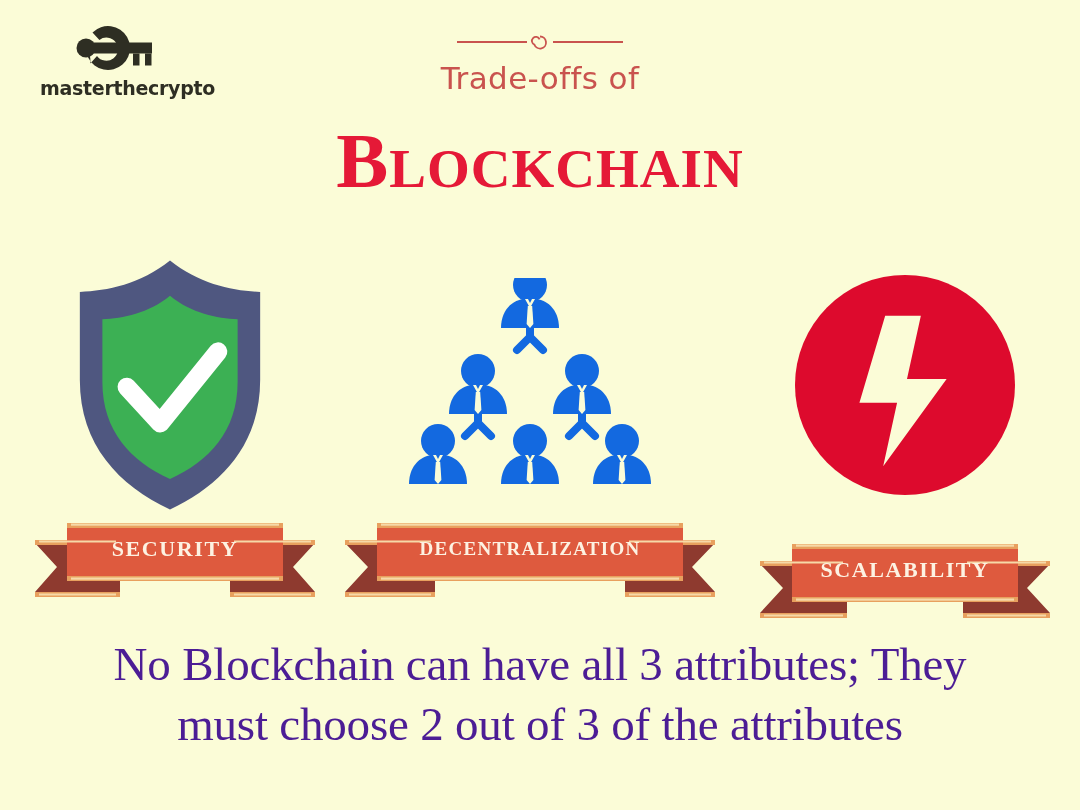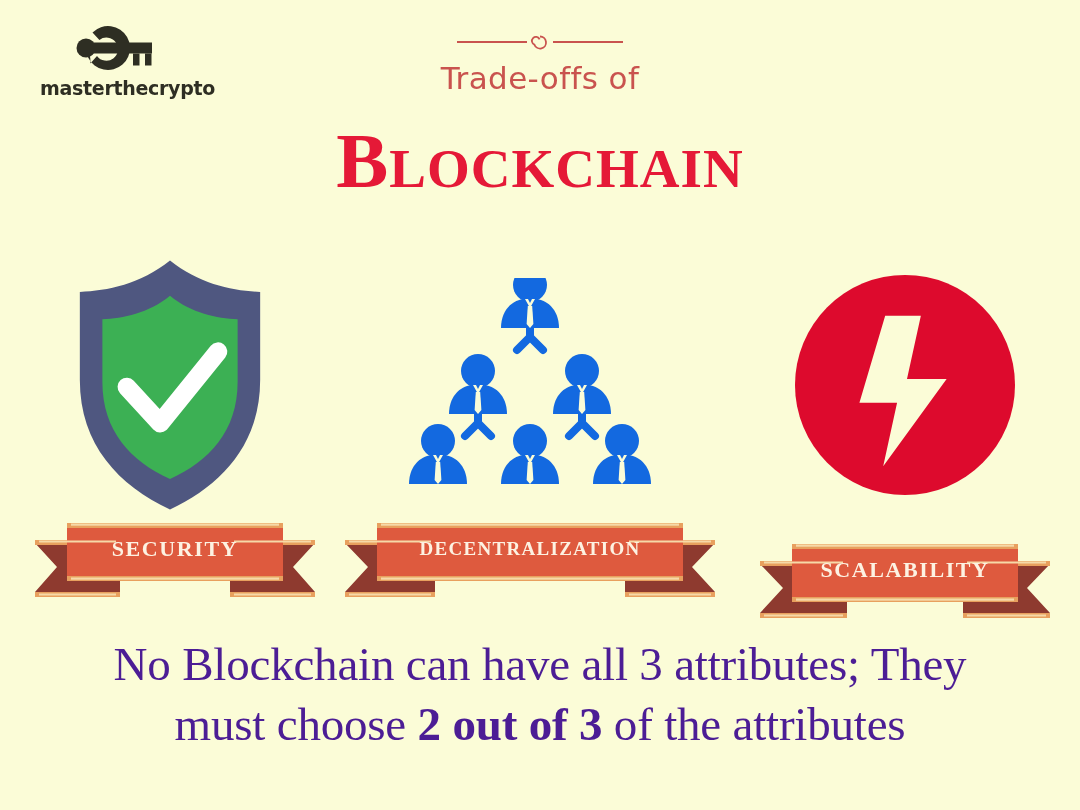--- a/index.html
+++ b/index.html
@@ -143,21 +143,21 @@
     left: 40px;
     top: 634px;
     width: 1000px;
     text-align: center;
     font-family: "Liberation Serif", serif;
     font-size: 47px;
     line-height: 60px;
     color: #4c1d95;
     letter-spacing: -0.2px;
   }
-  #caption b { font-weight: 700; }
+  #caption b { font-weight: 400; }
 </style>
 </head>
 <body>
 
 <div id="poster">
 
   <div id="logo-block">
     <div id="logo-mark">
       <svg viewBox="0 0 110 52" width="110" height="52" aria-hidden="true">
         <path d="M34 26 a22 22 0 1 0 6.5 -15.6 l6.9 7.5 A11.6 11.6 0 1 1 45 33.9 l-6.7 7.6 A22 22 0 0 0 34 26 Z" fill="#2e2e23" transform="translate(-6,0)"></path>

